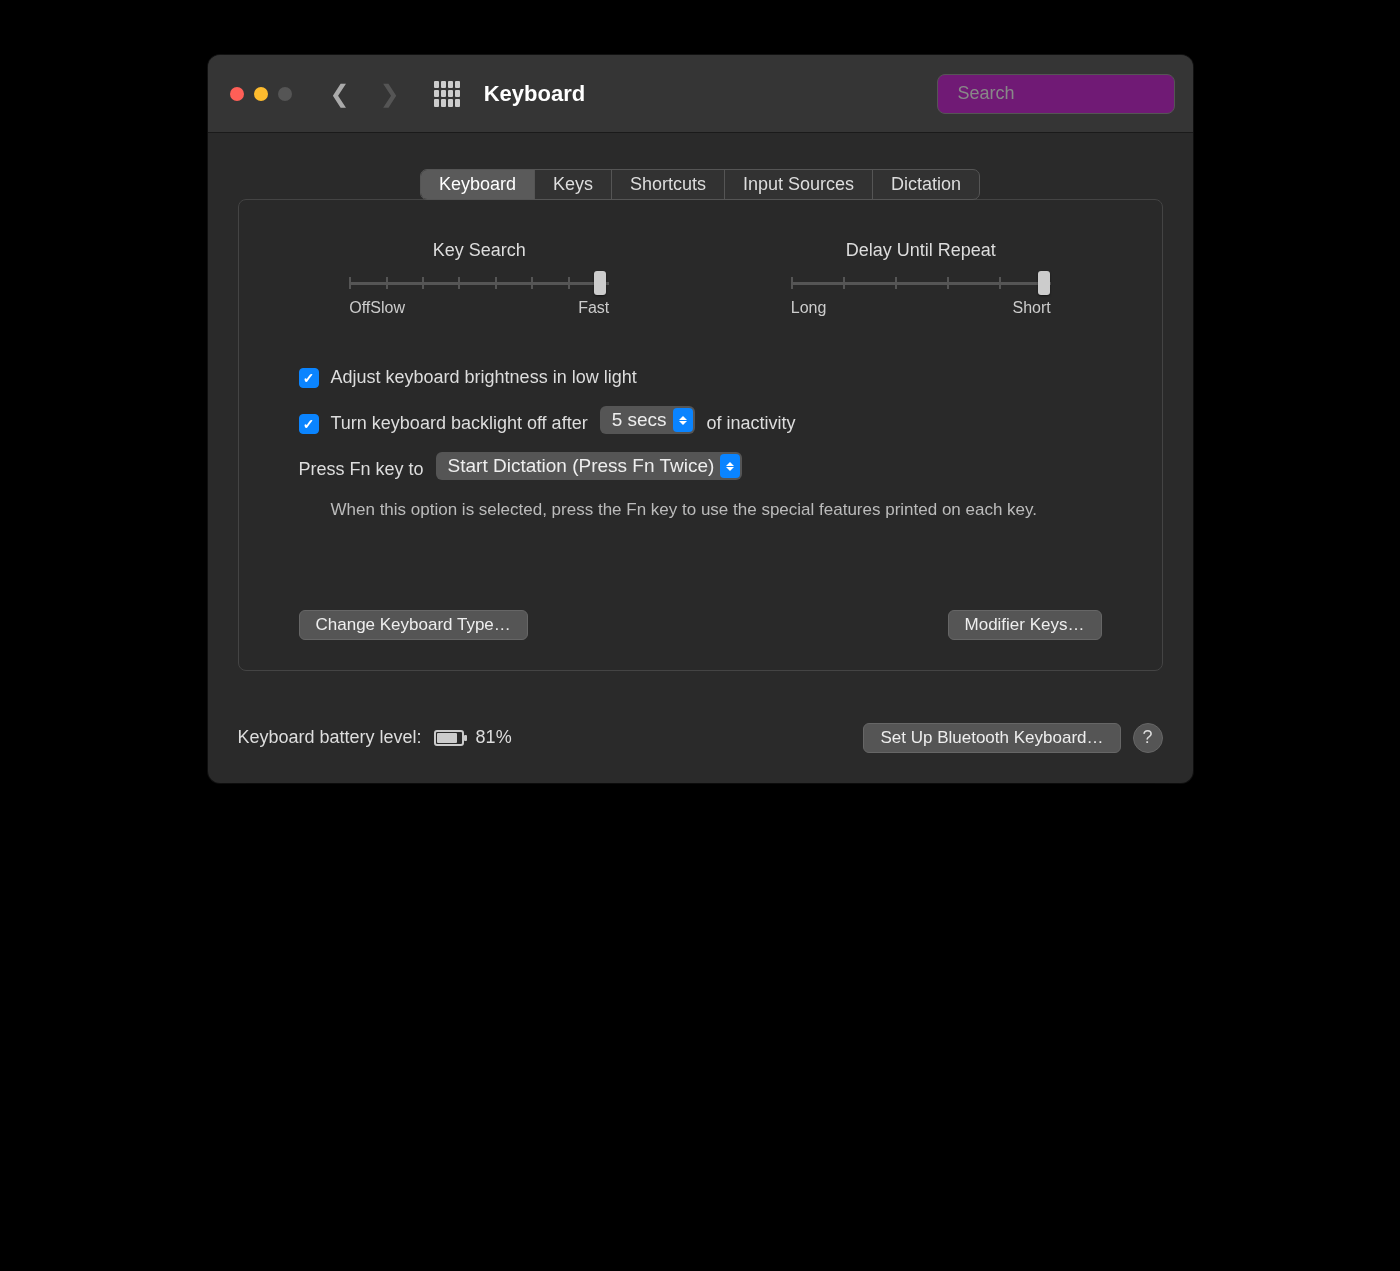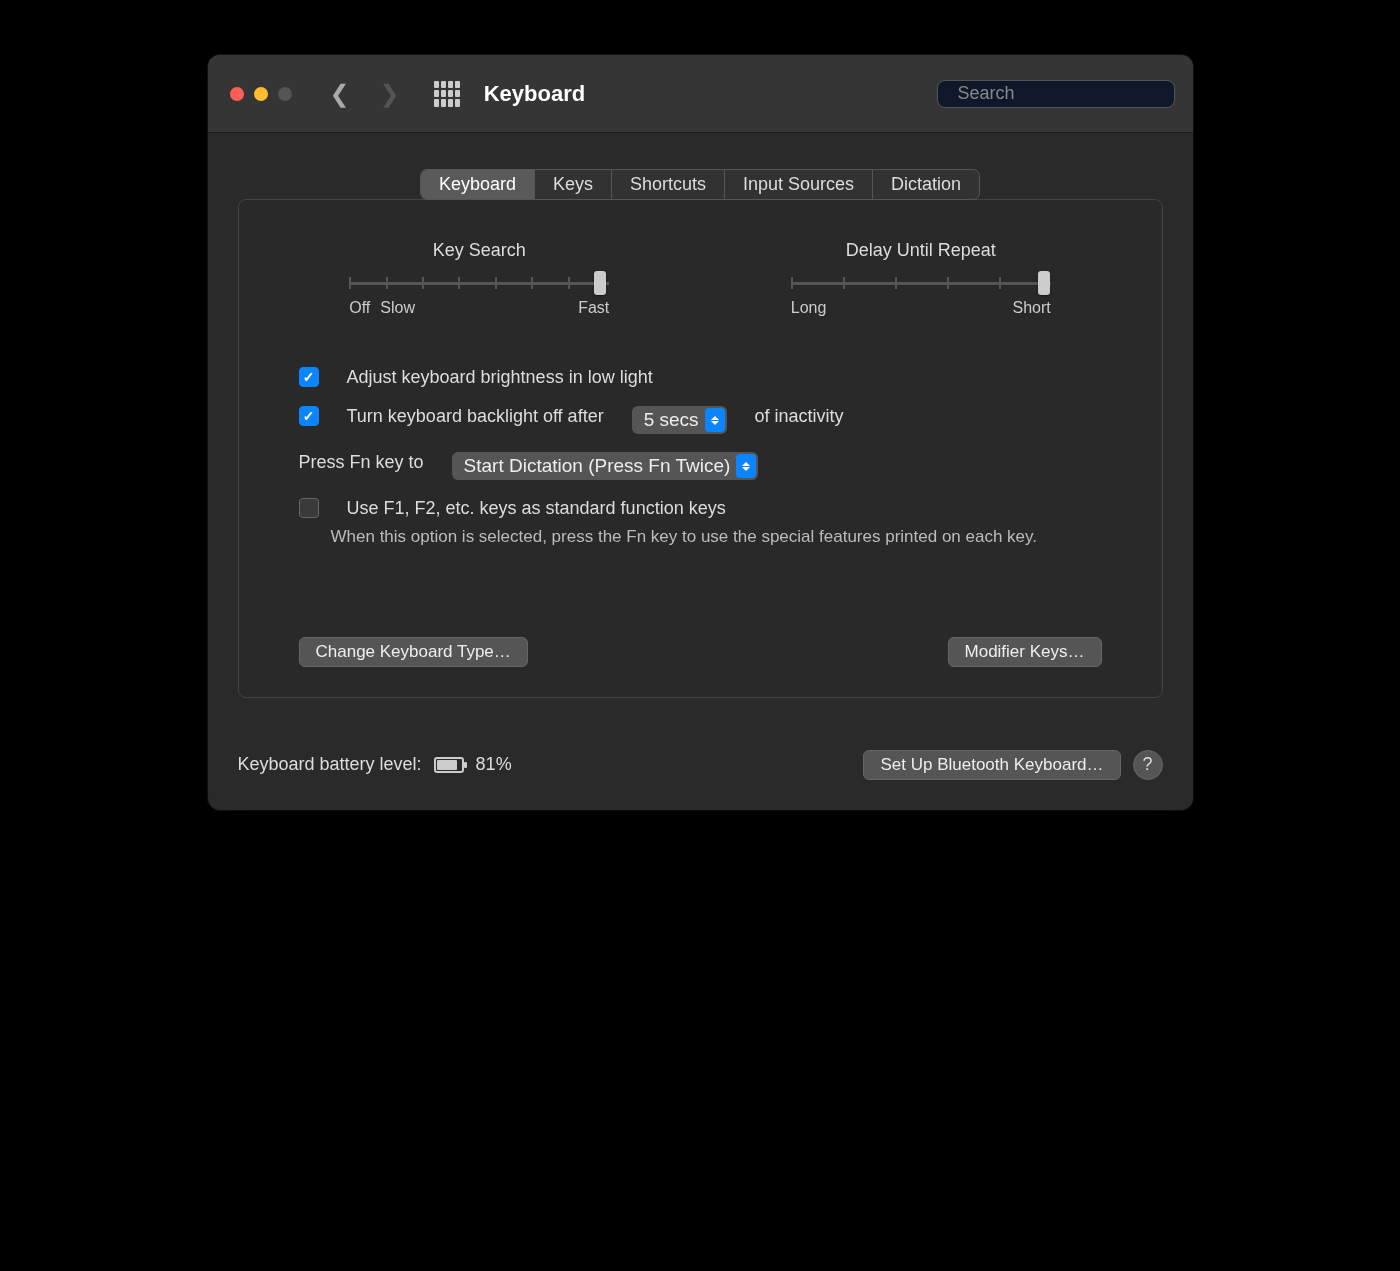--- a/index.html
+++ b/index.html
@@ -38,21 +38,21 @@
   .arrow-btn.disabled { color: #555; }
   .grid-icon {
     width: 26px; height: 26px;
     display: grid; grid-template-columns: repeat(4,1fr); grid-template-rows: repeat(3,1fr);
     gap: 2px; margin-right: 24px; cursor:pointer;
   }
   .grid-icon span { background:#ccc; border-radius:1px; }
   .title { font-size: 22px; font-weight:600; color:#fff; }
   .spacer { flex:1; }
   .search {
-    width:238px; height:28px; background:#0f172a;
+    width:238px; height:40px; background:#701a75;
     border:1px solid #555; border-radius:8px;
     display:flex; align-items:center; padding:0 12px; gap:8px;
   }
   .search svg { width:18px; height:18px; stroke:#888; fill:none; stroke-width:2; }
   .search input {
     flex:1; background:transparent; border:none; outline:none;
     color:#ddd; font-size:18px;
   }
   .search input::placeholder { color:#888; }
   .body { padding: 36px 30px 30px; }
@@ -83,22 +83,22 @@
     position:absolute; top:7px; left:0; right:0; height:3px; background:#555;
   }
   .tick {
     position:absolute; top:2px; width:2px; height:12px; background:#555;
   }
   .thumb {
     position:absolute; top:-4px; width:12px; height:24px;
     background:#ccc; border-radius:3px; box-shadow:0 1px 2px rgba(0,0,0,0.5);
   }
   .slider-labels { display:flex; justify-content:space-between; font-size:16px; color:#ccc; }
-  .slider-labels .left-pair { display:flex; gap:10px; }
-  .row { display:flex; align-items:flex-start; gap:28px; font-size:18px; color:#ddd; margin-bottom:18px; }
+  .slider-labels .left-pair { display:flex; }
+  .row { display:flex; align-items:flex-end; gap:12px; font-size:18px; color:#ddd; margin-bottom:18px; }
   .checkbox {
     width:20px; height:20px; border-radius:4px; border:1px solid #666;
     background:#3a3a3a; display:flex; align-items:center; justify-content:center;
     flex-shrink:0; cursor:pointer;
   }
   .checkbox.checked { background:#0a84ff; border-color:#0a84ff; }
   .checkbox.checked::after {
     content:"✓"; color:#fff; font-size:14px; font-weight:bold;
   }
   .select {
@@ -255,24 +255,20 @@
       </div>
 
       <div class="row" style="margin-top:18px;">
         <span>Press Fn key to</span>
         <div class="select">
           <span>Start Dictation (Press Fn Twice)</span>
           <div class="select-caret"></div>
         </div>
       </div>
 
-      <div class="row" style="margin-top:18px; margin-bottom:6px;">
-        <div class="checkbox"></div>
-        <span>Use F1, F2, etc. keys as standard function keys</span>
-      </div>
       <div class="helper">When this option is selected, press the Fn key to use the special features printed on each key.</div>
 
       <div class="panel-footer">
         <div class="btn">Change Keyboard Type…</div>
         <div class="btn">Modifier Keys…</div>
       </div>
     </div>
   </div>
 
   <div class="bottom">

